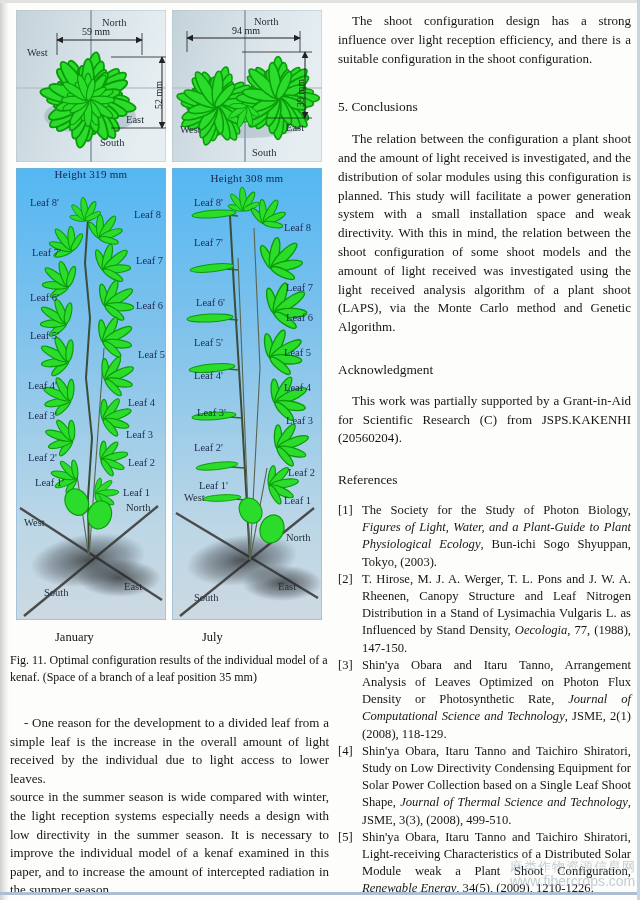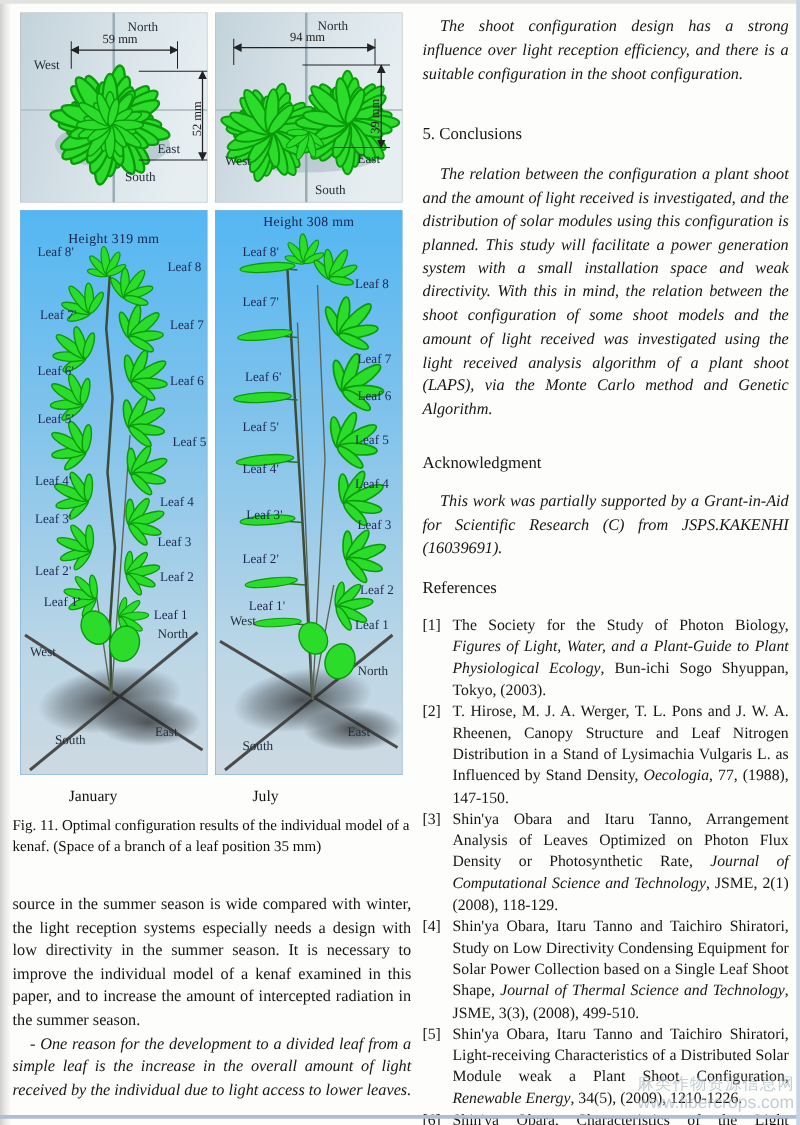--- a/index.html
+++ b/index.html
@@ -30,29 +30,29 @@
 
   .month{position:absolute;width:90px;text-align:left;font-size:12.5px;color:#111;}
   .caption{position:absolute;left:10px;top:652px;width:318px;font-size:12px;
            line-height:1.45;color:#0f0f0f;}
 
   .col-left-text{position:absolute;left:10px;top:714px;width:319px;font-size:13px;
                  line-height:18.6px;}
   .col-right{position:absolute;left:338px;top:8px;width:293px;font-size:13px;
              line-height:18.8px;}
   .jtext{text-align:justify;}
-  .indent{text-indent:14px;font-style:italic;}
+  .indent{text-indent:14px;}
   p{margin:0;}
   h3{margin:0;font-size:13.4px;font-weight:normal;}
   .sp-intro{margin-top:4px;}
   .sp-h-conc{margin-top:30px;}
   .sp-p-conc{margin-top:13px;}
   .sp-h-ack{margin-top:24px;}
   .sp-p-ack{margin-top:12px;}
-  .sp-h-ref{margin-top:13px;}
+  .sp-h-ref{margin-top:23px;}
   .refs{margin-top:12px;font-size:12.6px;line-height:17.2px;}
   .ref{display:flex;}
   .ref-num{flex:none;width:24px;}
   .ref-body{flex:1;text-align:justify;}
 
   .watermark{position:absolute;right:4px;top:860px;color:#9fb0bc;
              opacity:.62;line-height:1.1;}
   .wm1{font-size:13px;letter-spacing:1px;}
   .wm2{font-size:14px;font-family:"Liberation Sans",sans-serif;}
 </style>
@@ -219,21 +219,21 @@
         <use href="#palm-leaf" class="leaf" transform="translate(54,232) rotate(-66) scale(1.25)"></use>
         <use href="#palm-leaf" class="leaf" transform="translate(88,252) rotate(70) scale(1.25)"></use>
         <use href="#palm-leaf" class="leaf" transform="translate(56,272) rotate(-72) scale(1.2)"></use>
         <use href="#palm-leaf" class="leaf" transform="translate(86,292) rotate(76) scale(1.15)"></use>
         <use href="#palm-leaf" class="leaf" transform="translate(60,310) rotate(-78) scale(1.1)"></use>
         <use href="#palm-leaf" class="leaf" transform="translate(80,326) rotate(85) scale(1.0)"></use>
         <use href="#round-leaf" class="leaf" transform="translate(66,344) rotate(-28) scale(1.25)"></use>
         <use href="#round-leaf" class="leaf" transform="translate(80,358) rotate(18) scale(1.3)"></use>
       </g>
     </svg>
-    <span class="flabel fheight center" style="left:75px;top:18px">Height 319 mm</span>
+    <span class="flabel fheight center" style="left:75px;top:1px">Height 319 mm</span>
     <span class="flabel" style="left:14px;top:30px">Leaf 8'</span>
     <span class="flabel" style="left:118px;top:42px">Leaf 8</span>
     <span class="flabel" style="left:16px;top:80px">Leaf 7'</span>
     <span class="flabel" style="left:120px;top:88px">Leaf 7</span>
     <span class="flabel" style="left:14px;top:125px">Leaf 6'</span>
     <span class="flabel" style="left:120px;top:133px">Leaf 6</span>
     <span class="flabel" style="left:14px;top:163px">Leaf 5'</span>
     <span class="flabel" style="left:122px;top:182px">Leaf 5</span>
     <span class="flabel" style="left:12px;top:213px">Leaf 4'</span>
     <span class="flabel" style="left:112px;top:230px">Leaf 4</span>
@@ -311,30 +311,30 @@
     <span class="flabel fcompass" style="left:22px;top:425px">South</span>
     <span class="flabel fcompass" style="left:106px;top:414px">East</span>
   </div>
 
   <span class="month" style="left:55px;top:630px">January</span>
   <span class="month" style="left:202px;top:630px">July</span>
 
   <div class="caption">Fig. 11. Optimal configuration results of the individual model of a kenaf. (Space of a branch of a leaf position 35 mm)</div>
 
   <div class="col-left-text">
+    <p class="jtext indent">- One reason for the development to a divided leaf from a simple leaf is the increase in the overall amount of light received by the individual due to light access to lower leaves.</p>
     <p class="jtext">source in the summer season is wide compared with winter, the light reception systems especially needs a design with low directivity in the summer season. It is necessary to improve the individual model of a kenaf examined in this paper, and to increase the amount of intercepted radiation in the summer season.</p>
-    <p class="jtext indent">- One reason for the development to a divided leaf from a simple leaf is the increase in the overall amount of light received by the individual due to light access to lower leaves.</p>
   </div>
 
   <div class="col-right">
     <p class="jtext indent sp-intro">The shoot configuration design has a strong influence over light reception efficiency, and there is a suitable configuration in the shoot configuration.</p>
     <h3 class="sp-h-conc">5. Conclusions</h3>
     <p class="jtext indent sp-p-conc">The relation between the configuration a plant shoot and the amount of light received is investigated, and the distribution of solar modules using this configuration is planned. This study will facilitate a power generation system with a small installation space and weak directivity. With this in mind, the relation between the shoot configuration of some shoot models and the amount of light received was investigated using the light received analysis algorithm of a plant shoot (LAPS), via the Monte Carlo method and Genetic Algorithm.</p>
     <h3 class="sp-h-ack">Acknowledgment</h3>
-    <p class="jtext indent sp-p-ack">This work was partially supported by a Grant-in-Aid for Scientific Research (C) from JSPS.KAKENHI (16039691).</p>
+    <p class="jtext indent sp-p-ack">This work was partially supported by a Grant-in-Aid for Scientific Research (C) from JSPS.KAKENHI (20560204).</p>
     <h3 class="sp-h-ref">References</h3>
     <div class="refs">
         <div class="ref">
           <span class="ref-num">[1]</span>
           <span class="ref-body"><span>The Society for the Study of Photon Biology, </span><i>Figures of Light, Water, and a Plant-Guide to Plant Physiological Ecology</i><span>, Bun-ichi Sogo Shyuppan, Tokyo, (2003).</span></span>
         </div>
         <div class="ref">
           <span class="ref-num">[2]</span>
           <span class="ref-body"><span>T. Hirose, M. J. A. Werger, T. L. Pons and J. W. A. Rheenen, Canopy Structure and Leaf Nitrogen Distribution in a Stand of Lysimachia Vulgaris L. as Influenced by Stand Density, </span><i>Oecologia</i><span>, 77, (1988), 147-150.</span></span>
         </div>

